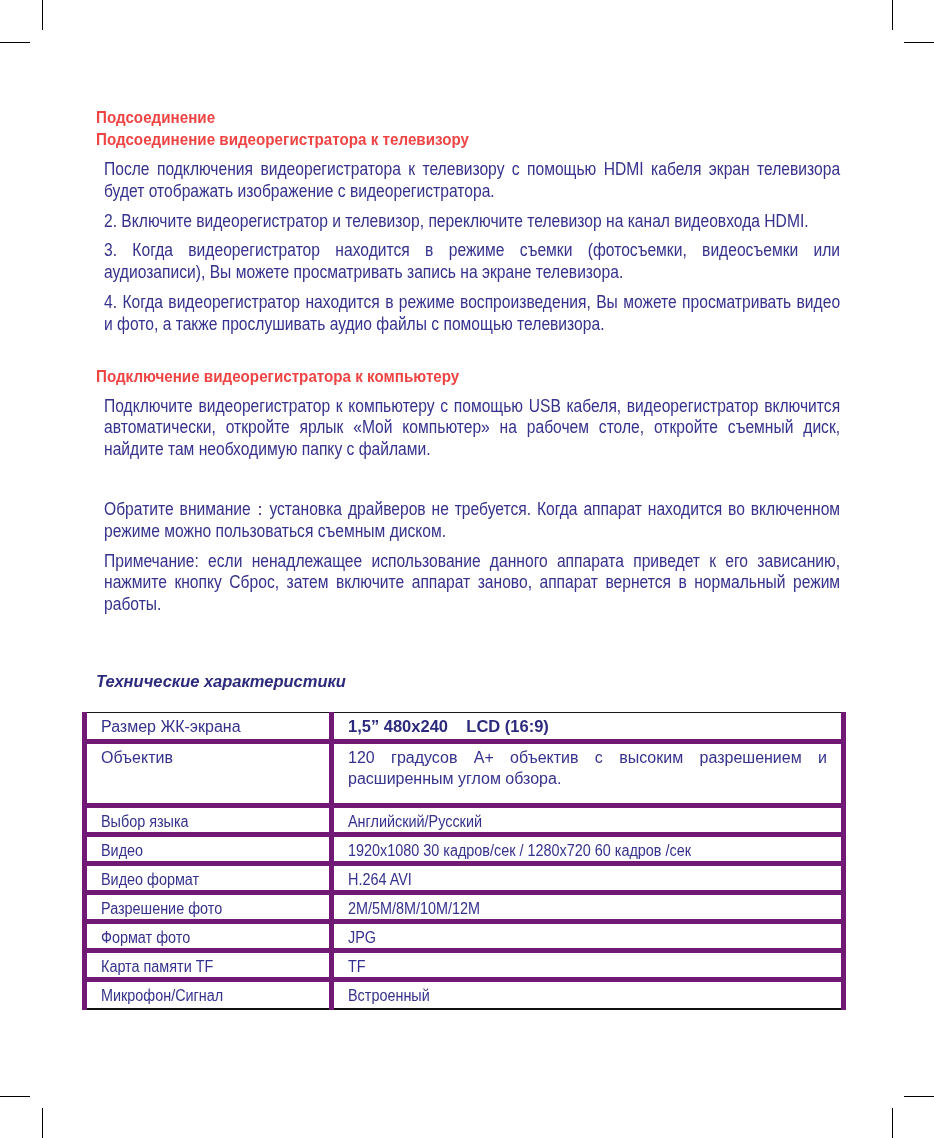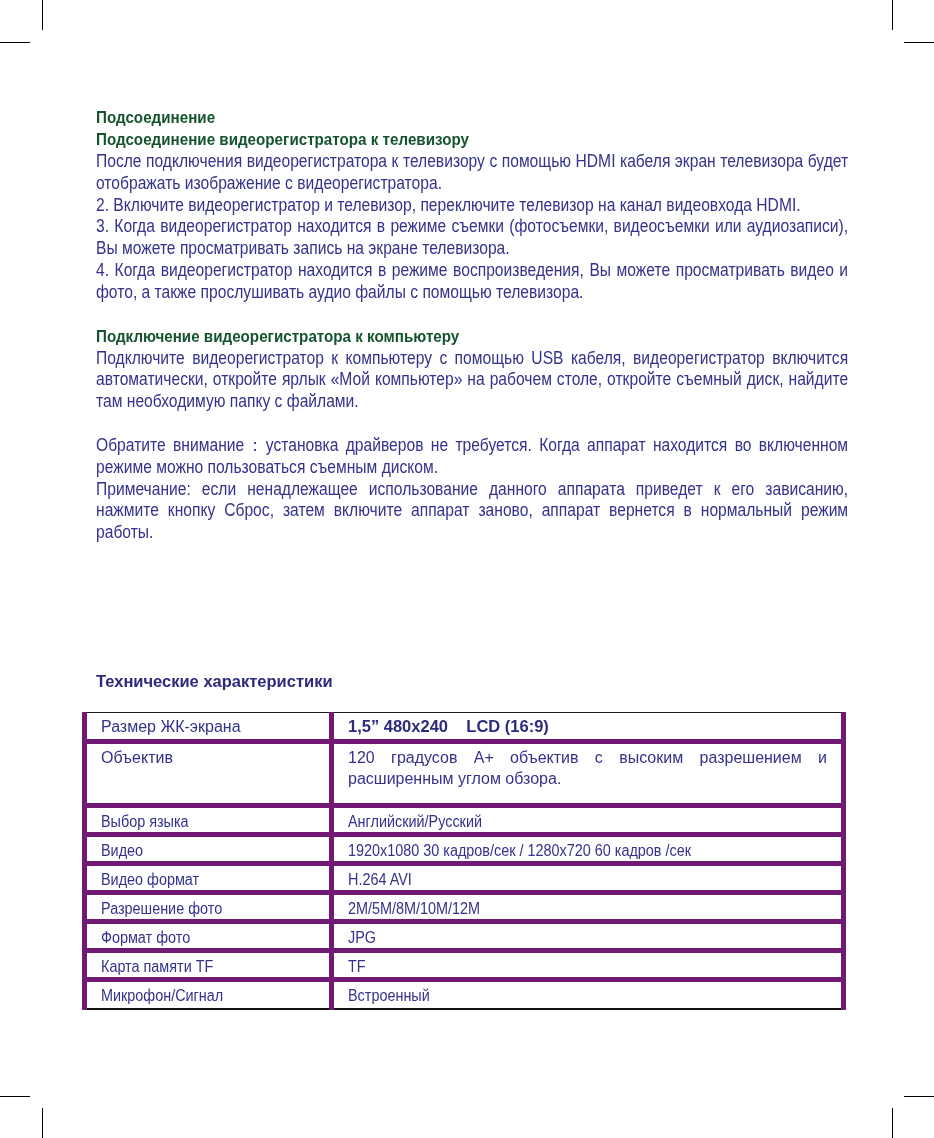--- a/index.html
+++ b/index.html
@@ -32,43 +32,44 @@
       display: block;
       width: 112%;
       transform: scaleX(0.893);
       transform-origin: left top;
     }
     .line-h {
       font-weight: bold;
       font-size: 17px;
       line-height: 22px;
       height: 22px;
-      color: #14532d;
+      color: #ef4444;
       white-space: nowrap;
     }
     .para {
       font-size: 17.5px;
       line-height: 21.8px;
       text-align: justify;
-      margin: 0;
+      margin: 8px;
     }
     .para .narrow {
       text-align: justify;
     }
     .gap-m { height: 22px; }
 
     .specs-title {
       position: absolute;
       left: 96px;
       top: 670px;
       font-weight: bold;
       font-size: 16.5px;
       line-height: 22px;
       color: #2c2a7c;
       white-space: nowrap;
+      font-style: italic;
     }
 
     table.specs {
       position: absolute;
       left: 82px;
       top: 712px;
       width: 764px;
       border-collapse: collapse;
       table-layout: fixed;
       border-radius: 19px;

